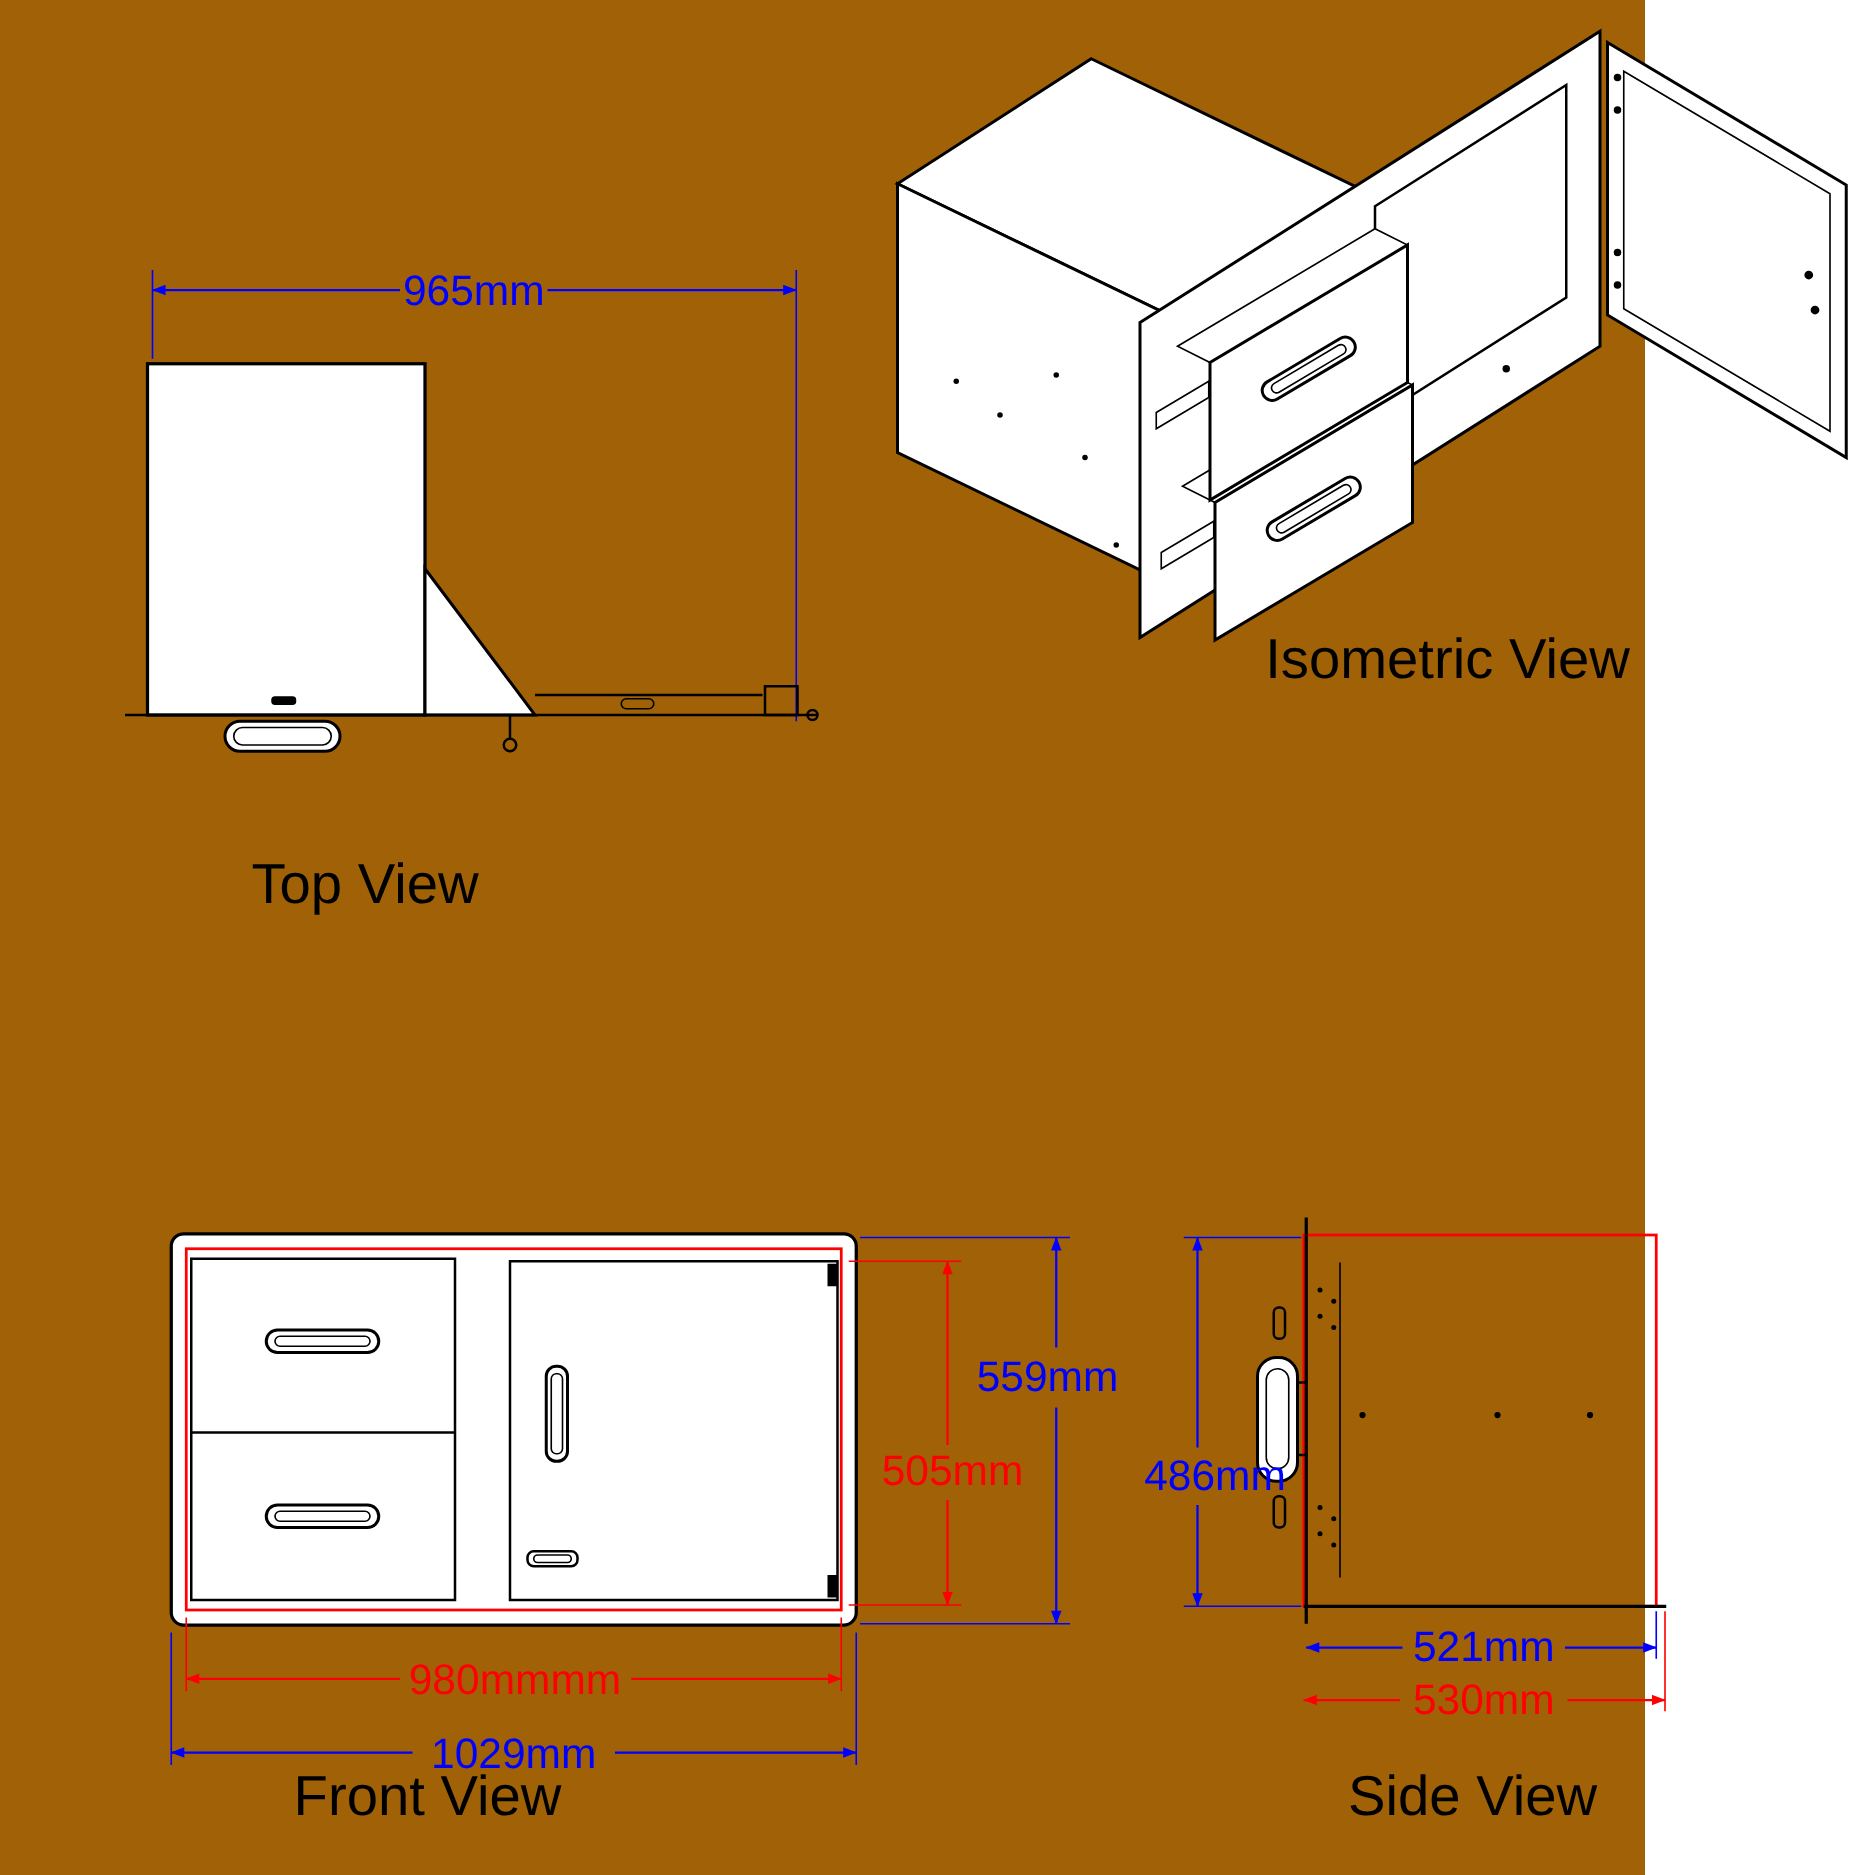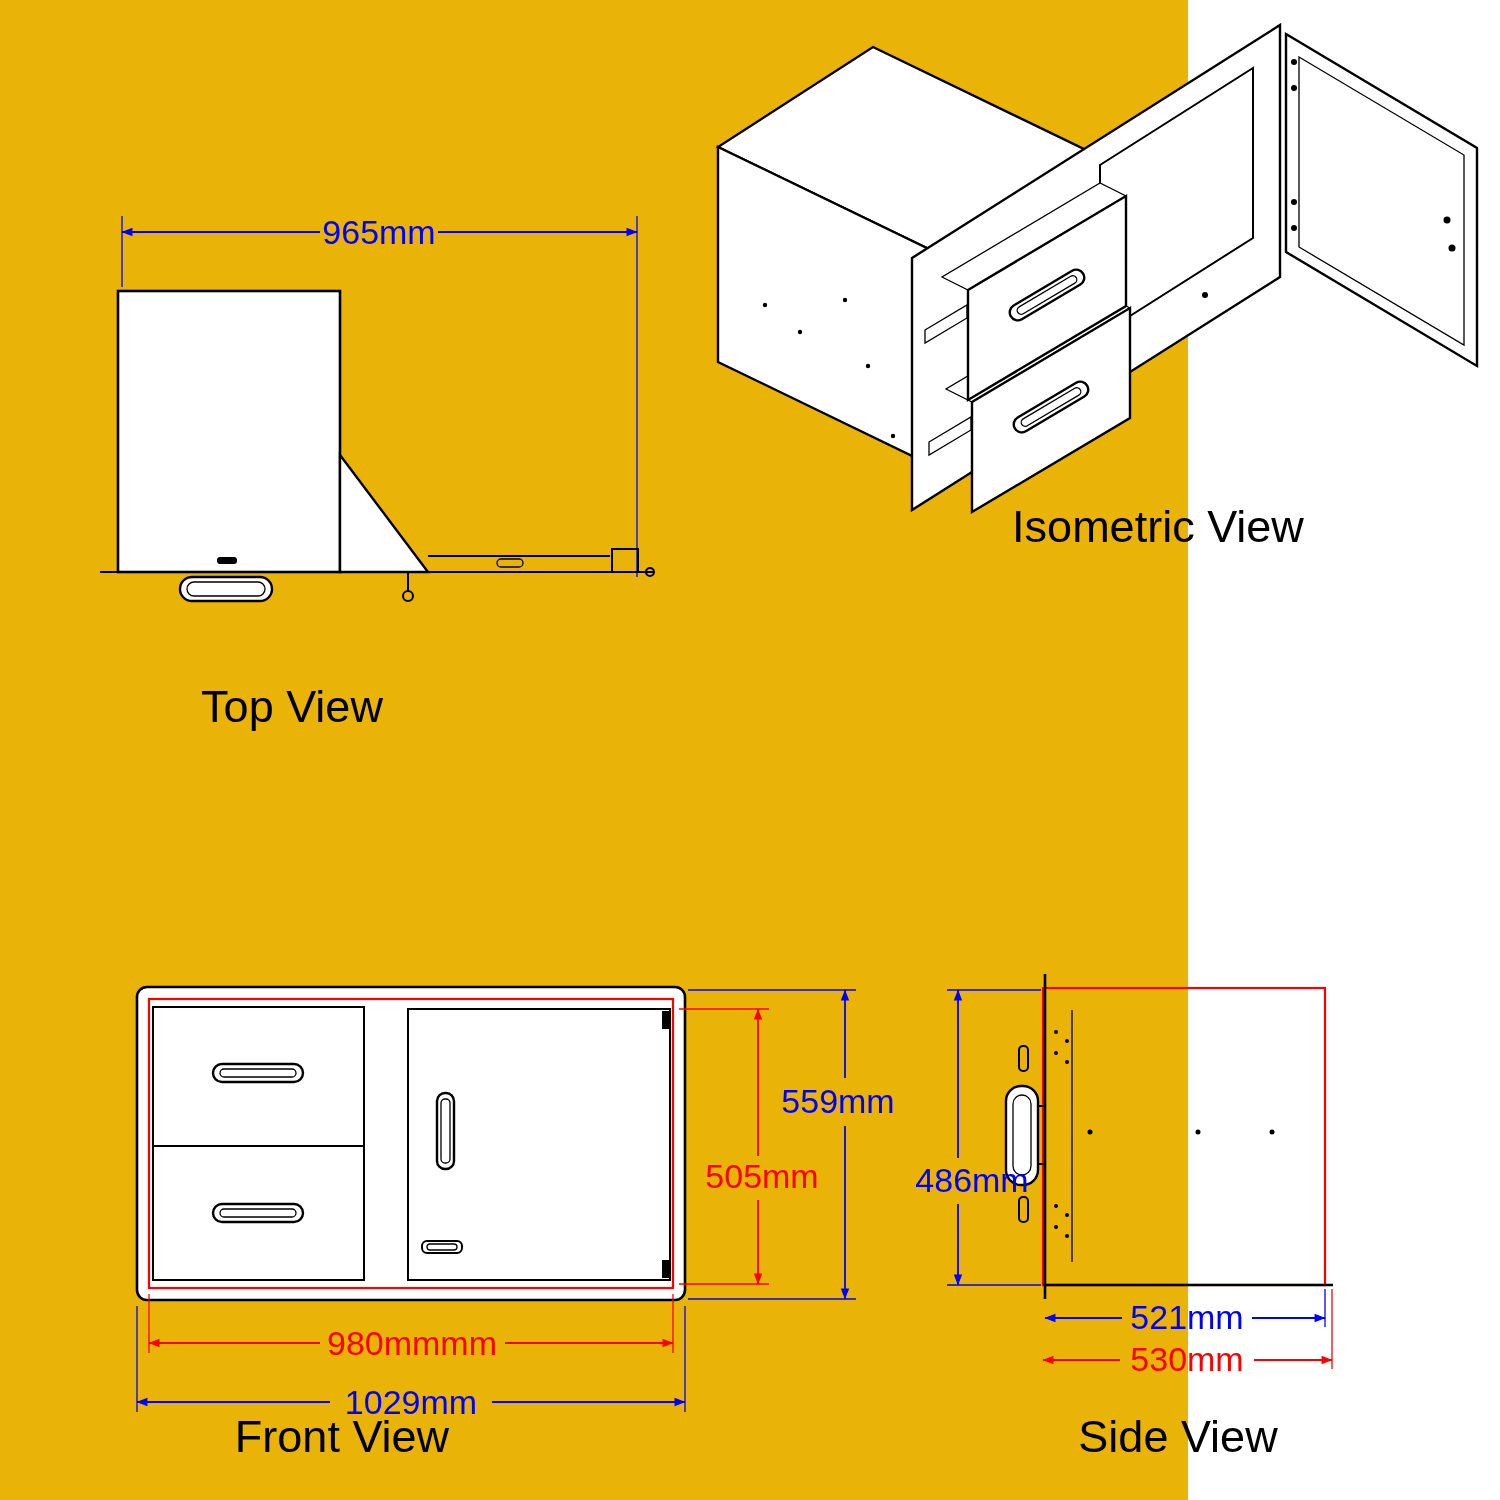--- a/index.html
+++ b/index.html
@@ -1,16 +1,16 @@
 <!DOCTYPE html>
 <html style="--dim_blue: #0000ff; --dim_red: #ff0000; --ink: #000000;"><head>
 <meta charset="utf-8">
 <style>
   html,body{margin:0;padding:0;background:#ffffff;}
-  .stage{width:1188px;height:1500px;position:relative;background:#eab308;text-decoration:underline;}
+  .stage{width:1316px;height:1500px;position:relative;background:#a16207;text-decoration:underline;}
   svg text{font-family:"Liberation Sans", sans-serif;}
   .dimtxt{font-size:34px;}
   .vlabel{font-size:45px;fill:var(--ink,#000);}
   .t-blue{fill:var(--dim_blue,#0000ff);}
   .t-red{fill:var(--dim_red,#ff0000);}
   .f-blue{fill:var(--dim_blue,#0000ff);}
   .f-red{fill:var(--dim_red,#ff0000);}
   .draw{stroke:var(--ink,#000);stroke-width:2.6;fill:#fff;}
   .draw2{stroke:var(--ink,#000);stroke-width:2;fill:none;}
   .drawf{stroke:var(--ink,#000);stroke-width:2.4;fill:#fff;}

